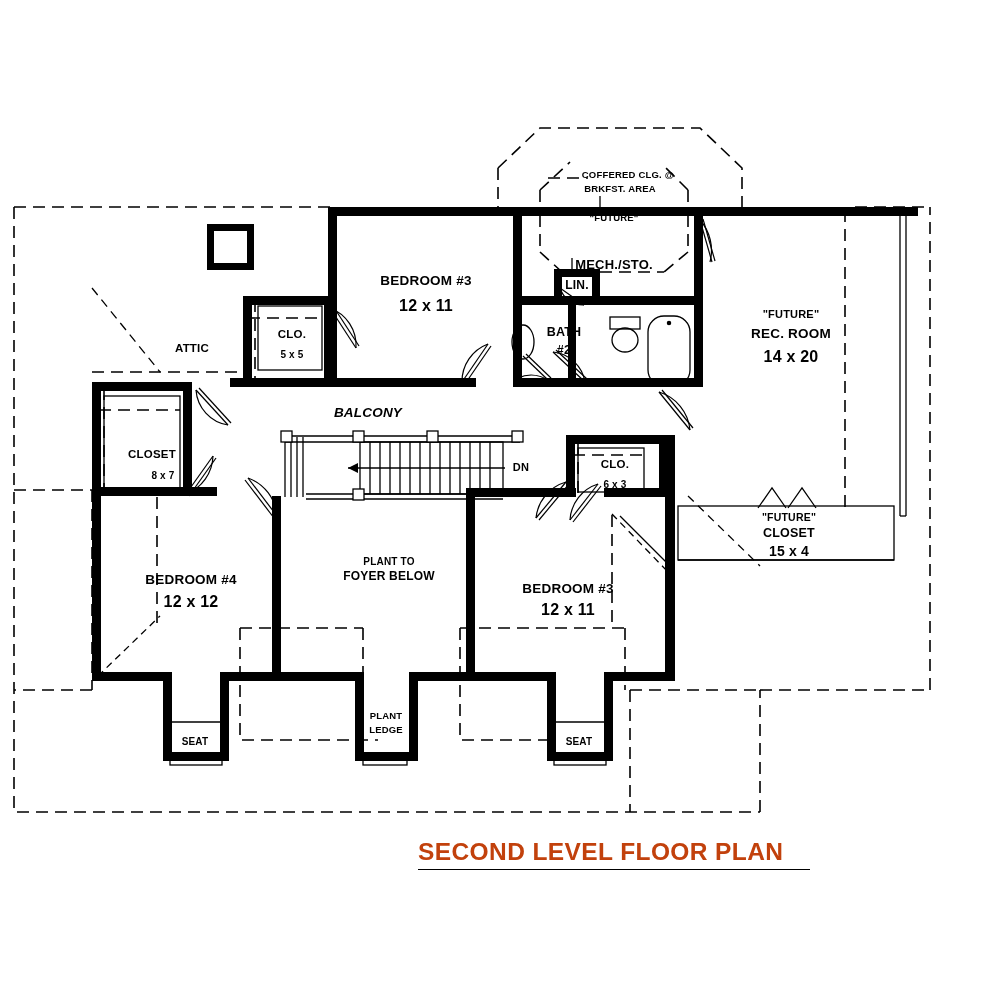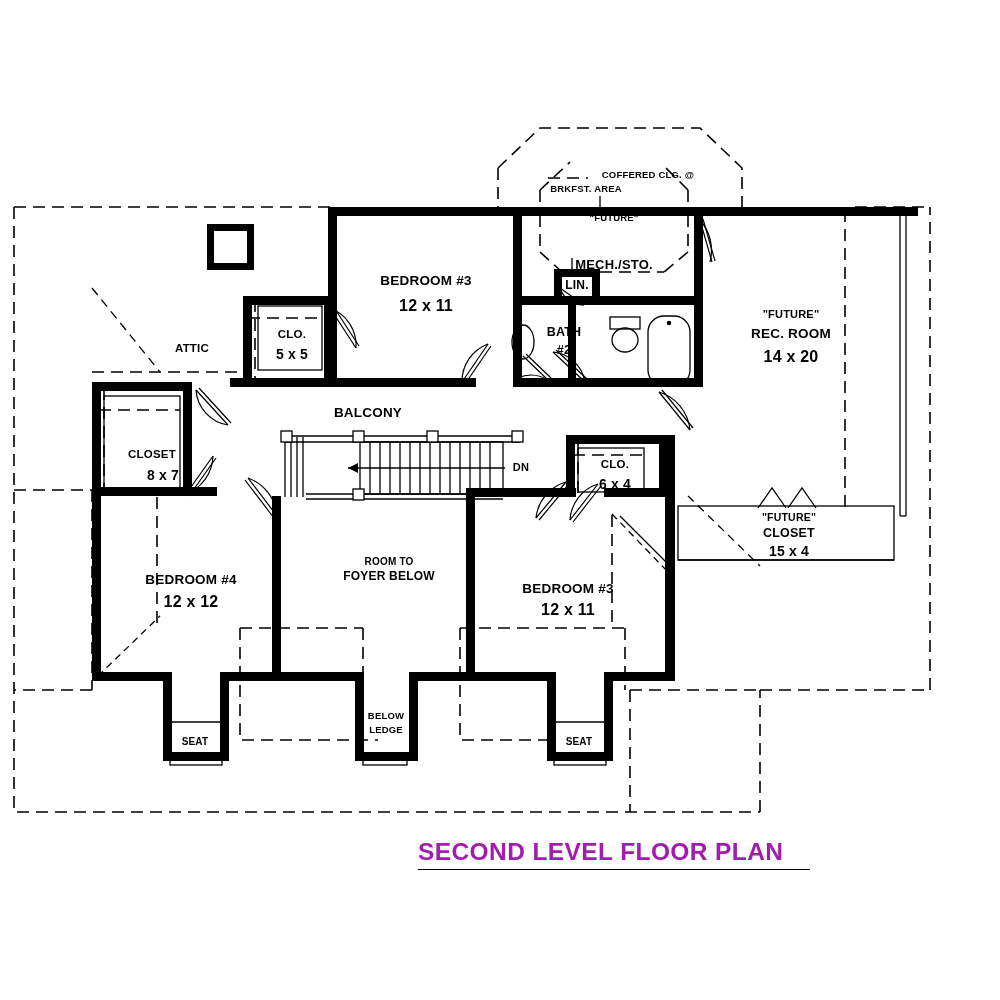--- a/index.html
+++ b/index.html
@@ -35,37 +35,37 @@
     color: #000;
     text-align: center;
     white-space: nowrap;
     transform: translate(-50%, -50%);
     letter-spacing: 0.2px;
     line-height: 1.12;
   }
   .room-name { font-size: 13.5px; }
   .room-dim  { font-size: 16px; }
   .small-name { font-size: 11.5px; }
-  .small-dim  { font-size: 14px; }
+  .small-dim  { font-size: 10px; }
   .tiny { font-size: 9.5px; line-height: 1.2; }
   .micro { font-size: 8.5px; line-height: 1.25; }
   .mid-name { font-size: 12.5px; }
   .mid-dim { font-size: 14px; }
   .title-wrap {
     position: absolute;
     left: 418px;
     top: 838px;
     width: 400px;
   }
   .plan-title {
     font-family: "Liberation Sans", sans-serif;
     font-weight: bold;
     font-size: 24.5px;
     letter-spacing: 0.4px;
-    color: #a21caf;
+    color: #c2410c;
     white-space: nowrap;
   }
   .title-rule {
     margin-top: 3px;
     border-bottom: 1.6px solid #000;
     width: 392px;
   }
 </style>
 </head>
 <body>
@@ -341,54 +341,54 @@
   <div class="lbl small-name" style="left:192px; top:348px;">ATTIC</div>
 
   <div class="lbl small-name" style="left:292px; top:334px;">CLO.</div>
   <div class="lbl small-dim" style="left:292px; top:355px;">5 x 5</div>
 
   <div class="lbl micro" style="left:577px; top:285px; font-size:12px;">LIN.</div>
 
   <div class="lbl mid-name" style="left:564px; top:332px;">BATH</div>
   <div class="lbl mid-name" style="left:564px; top:350px;">#2</div>
 
-  <div class="lbl tiny" style="left:648px; top:175px;">COFFERED CLG. @</div>
-  <div class="lbl tiny" style="left:586px; top:189px;">BRKFST. AREA</div>
+  <div class="lbl tiny" style="left:628px; top:175px;">COFFERED CLG. @</div>
+  <div class="lbl tiny" style="left:620px; top:189px;">BRKFST. AREA</div>
 
   <div class="lbl tiny" style="left:614px; top:218px;">"FUTURE"</div>
   <div class="lbl small-name" style="left:614px; top:235px; font-size:13px;margin-top:30px;">MECH./STO.</div>
 
   <div class="lbl tiny" style="left:791px; top:315px; font-size:11px;">"FUTURE"</div>
   <div class="lbl room-name" style="left:791px; top:334px;">REC. ROOM</div>
   <div class="lbl room-dim" style="left:791px; top:357px;">14 x 20</div>
 
-  <div class="lbl room-name" style="left:368px; top:413px;">BALCONY</div>
+  <div class="lbl room-name" style="left:368px; top:413px;font-style:italic;">BALCONY</div>
 
   <div class="lbl small-name" style="left:152px; top:454px;">CLOSET</div>
   <div class="lbl small-dim" style="left:163px; top:476px;">8 x 7</div>
 
   <div class="lbl small-name" style="left:615px; top:464px;">CLO.</div>
-  <div class="lbl small-dim" style="left:615px; top:485px;">6 x 4</div>
+  <div class="lbl small-dim" style="left:615px; top:485px;">6 x 3</div>
 
   <div class="lbl micro" style="left:521px; top:468px; font-size:11px;">DN</div>
 
   <div class="lbl tiny" style="left:789px; top:517px; font-size:10.5px;">"FUTURE"</div>
   <div class="lbl mid-name" style="left:789px; top:533px;">CLOSET</div>
   <div class="lbl mid-dim" style="left:789px; top:552px;">15 x 4</div>
 
-  <div class="lbl tiny" style="left:389px; top:562px; font-size:10px;">ROOM TO</div>
+  <div class="lbl tiny" style="left:389px; top:562px; font-size:10px;">PLANT TO</div>
   <div class="lbl tiny" style="left:389px; top:576px; font-size:12px;">FOYER BELOW</div>
 
   <div class="lbl room-name" style="left:191px; top:580px;">BEDROOM #4</div>
   <div class="lbl room-dim" style="left:191px; top:602px;">12 x 12</div>
 
   <div class="lbl room-name" style="left:568px; top:589px;">BEDROOM #3</div>
   <div class="lbl room-dim" style="left:568px; top:610px;">12 x 11</div>
 
-  <div class="lbl micro" style="left:386px; top:716px; font-size:9.5px;">BELOW</div>
+  <div class="lbl micro" style="left:386px; top:716px; font-size:9.5px;">PLANT</div>
   <div class="lbl micro" style="left:386px; top:730px; font-size:9.5px;">LEDGE</div>
 
   <div class="lbl micro" style="left:195px; top:742px; font-size:10px;">SEAT</div>
   <div class="lbl micro" style="left:579px; top:742px; font-size:10px;">SEAT</div>
 
   <div class="title-wrap">
     <div class="plan-title">SECOND LEVEL FLOOR PLAN</div>
     <div class="title-rule"></div>
   </div>
 

